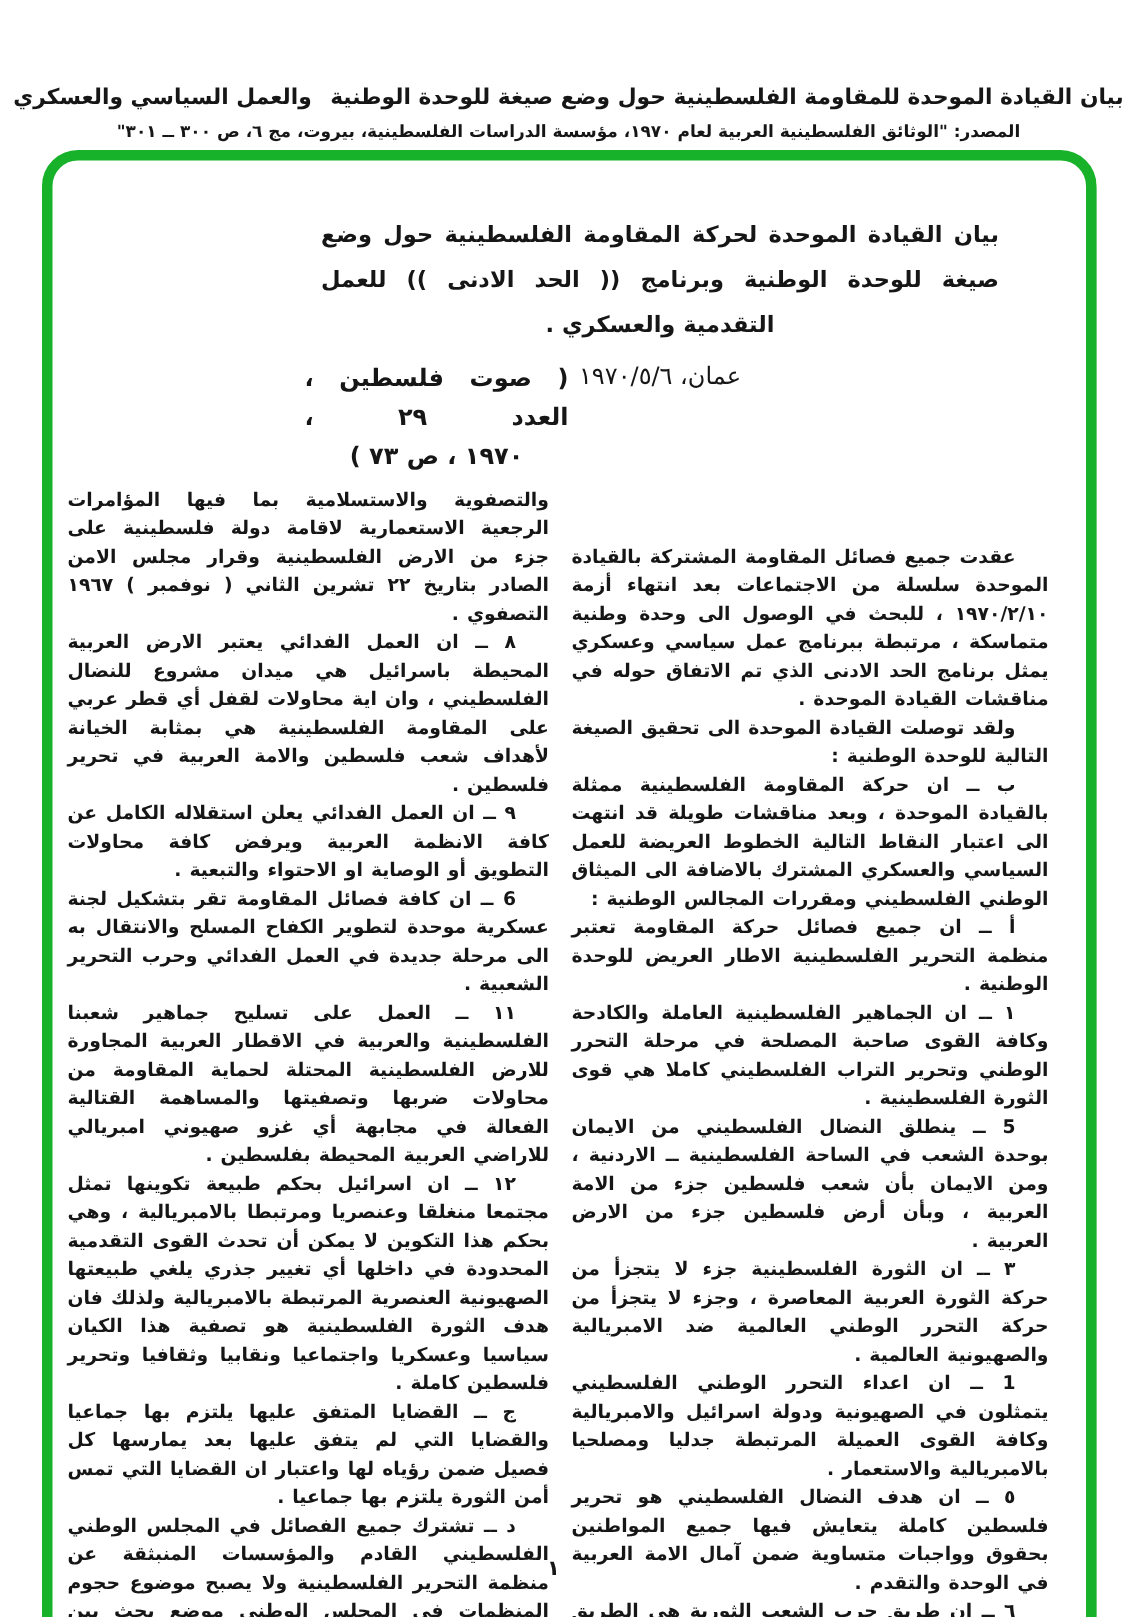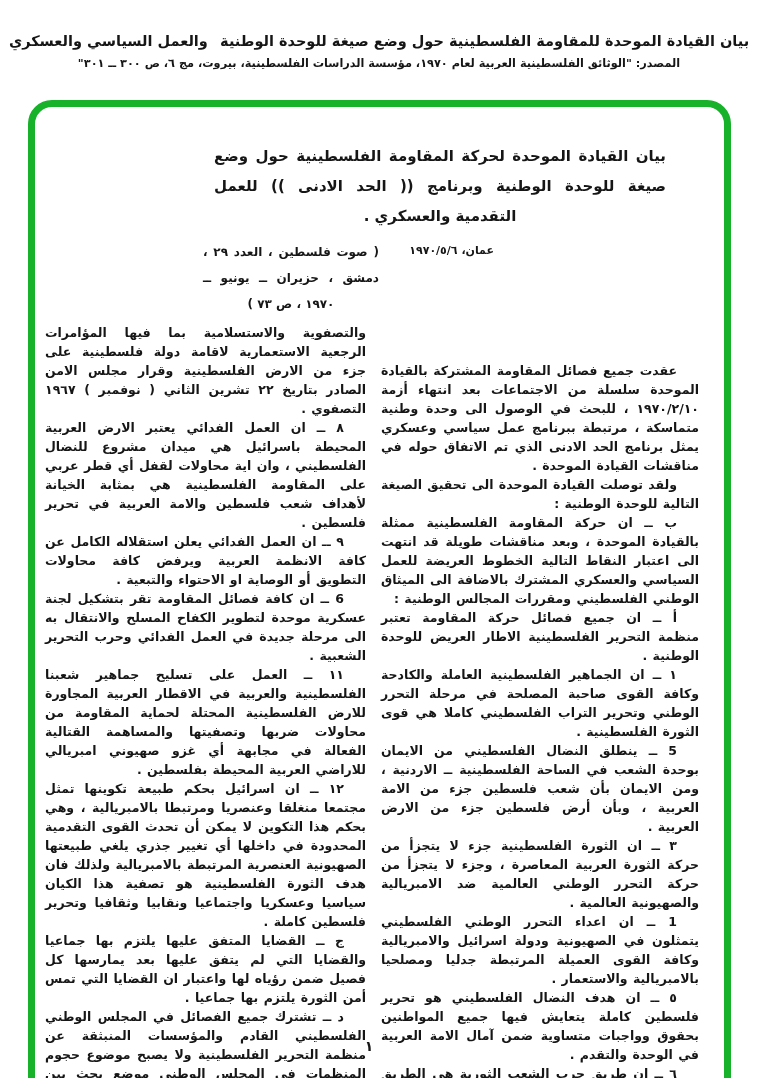--- a/index.html
+++ b/index.html
@@ -8,21 +8,21 @@
     --paper:#ffffff;
   }
   *{box-sizing:border-box;}
   html,body{margin:0;padding:0;}
   body{background:#fff;font-family:"DejaVu Sans","Liberation Sans",sans-serif;}
   .page{
     position:relative;width:758px;height:1078px;margin:0 auto;
     background:var(--paper);color:var(--ink);overflow:hidden;
   }
   
-  .hdr{padding-top:31px;text-align:center;direction:rtl;}
+  .hdr{padding-top:31px;text-align:center;direction:rtl;margin-top:24px;}
   .hdr-title{font-size:14.5px;font-weight:700;letter-spacing:0;line-height:20px;}
   .hdr-source{margin-top:5px;font-size:11.3px;font-weight:700;line-height:15px;}
   
   .frame{
     position:absolute;left:28px;top:100px;width:703px;height:1055px;
     border:7px solid var(--green);border-radius:24px;background:var(--paper);
     box-shadow:0 3px 0 rgba(17,110,30,.45);
     overflow:hidden;
   }
   
@@ -30,22 +30,22 @@
     direction:rtl;width:452px;margin:34px 58px 0 auto;
     font-size:15px;font-weight:700;line-height:30px;
   }
   .doc-title-line{text-align:justify;text-align-last:justify;}
   .doc-title-line:last-child{text-align:center;text-align-last:center;}
   
   .citation{
     direction:rtl;display:flex;justify-content:space-between;align-items:flex-start;
     padding:8px 230px 0 168px;
   }
-  .dateline{font-size:11px;font-weight:700;white-space:nowrap;line-height:24px;}
-  .cite-block{width:176px;font-size:12px;font-weight:700;line-height:26px;}
+  .dateline{font-size:16px;font-weight:400;white-space:nowrap;line-height:24px;}
+  .cite-block{width:176px;font-size:16px;font-weight:700;line-height:26px;}
   .cite-line{text-align:justify;text-align-last:justify;}
   .cite-line:last-child{text-align-last:center;}
   
   .columns{
     display:flex;gap:15px;padding:6px 25px 0 10px;align-items:flex-end;
   }
   .col{direction:rtl;}
   .col-left{width:330px;}
   .col-right{width:327px;}
   .para{
@@ -76,21 +76,20 @@
     <div class="doc-title-line">بيان القيادة الموحدة لحركة المقاومة الفلسطينية حول وضع</div>
         <div class="doc-title-line">صيغة للوحدة الوطنية وبرنامج (( الحد الادنى )) للعمل</div>
         <div class="doc-title-line">التقدمية والعسكري .</div>
       </div>
 
     <div class="citation">
       <div class="dateline">عمان، ١٩٧٠/٥/٦</div>
       <div class="cite-block">
 
       <div class="cite-line">( صوت فلسطين ، العدد ٢٩ ،</div>
-          <div class="cite-line">دمشق ، حزيران ــ يونيو ــ</div>
           <div class="cite-line">١٩٧٠ ، ص ٧٣ )</div>
         </div>
     </div>
 
     <div class="columns">
       <div class="col col-left">
 
       <p class="para no-indent">والتصفوية والاستسلامية بما فيها المؤامرات الرجعية الاستعمارية لاقامة دولة فلسطينية على جزء من الارض الفلسطينية وقرار مجلس الامن الصادر بتاريخ ٢٢ تشرين الثاني ( نوفمبر ) ١٩٦٧ التصفوي .</p>
           <p class="para">٨ ــ ان العمل الفدائي يعتبر الارض العربية المحيطة باسرائيل هي ميدان مشروع للنضال الفلسطيني ، وان اية محاولات لقفل أي قطر عربي على المقاومة الفلسطينية هي بمثابة الخيانة لأهداف شعب فلسطين والامة العربية في تحرير فلسطين .</p>
           <p class="para">٩ ــ ان العمل الفدائي يعلن استقلاله الكامل عن كافة الانظمة العربية ويرفض كافة محاولات التطويق أو الوصاية او الاحتواء والتبعية .</p>

